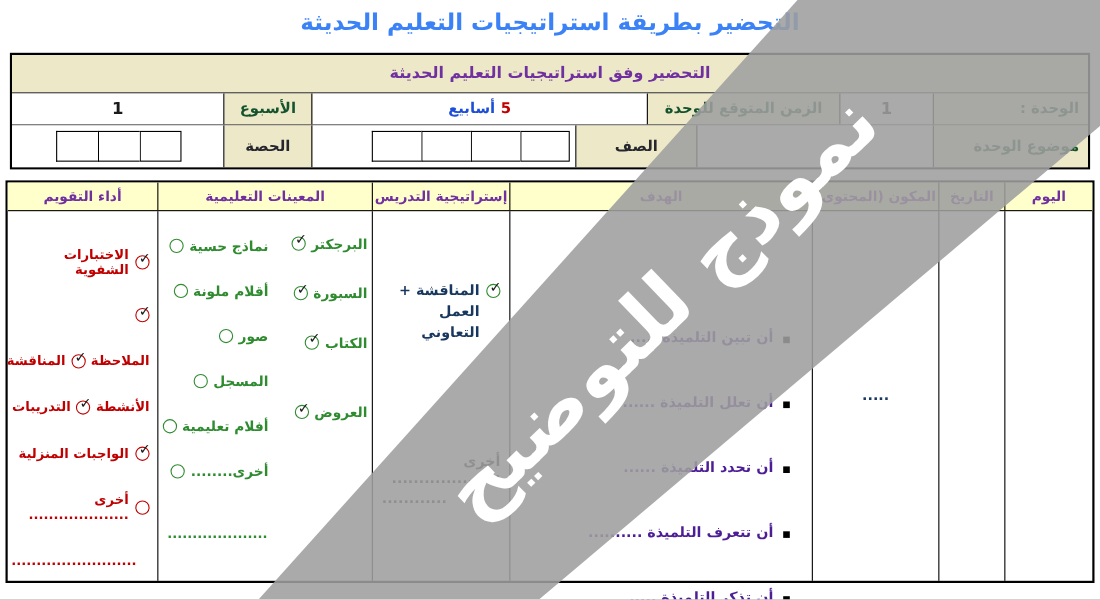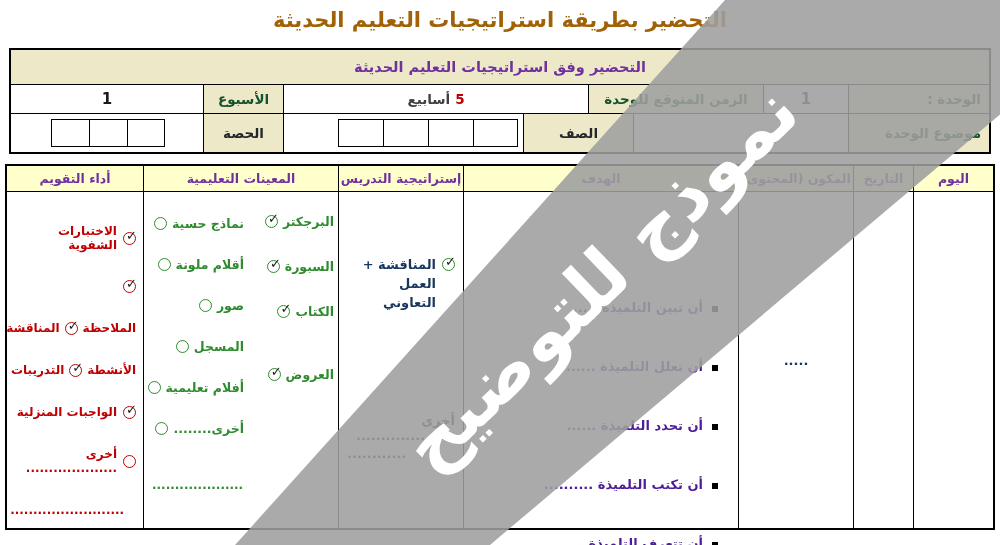--- a/index.html
+++ b/index.html
@@ -6,21 +6,21 @@
   body { margin:0; background:#ddd; }
   .page {
     position:relative; width:1000px; height:545px; background:#fff;
     overflow:hidden; direction:rtl;
     font-family:"DejaVu Sans", sans-serif;
   }
 
   
   .title {
     padding-top:8px; text-align:center;
-    font-size:21px; font-weight:bold; color:#a16207;
+    font-size:21px; font-weight:bold; color:#3b82f6;
   }
 
   
   .info-table { margin:16px 9px 0; border:2px solid #000; }
   .banner {
     height:34px; background:#ede9c8; color:#7030a0;
     font-weight:bold; font-size:14.5px;
     display:flex; align-items:center; justify-content:center;
   }
   .irow { display:flex; border-top:1px solid #000; }
@@ -30,21 +30,21 @@
   .rowC .cell { height:38px; }
   .beige { background:#ede9c8; color:#14532d; font-weight:bold; }
   .darklbl { color:#26262e; }
   .center { justify-content:center; }
   .pad { padding:0 8px; }
   .val { font-weight:bold; color:#1a1a1a; font-size:15px; }
   .w140{flex:0 0 140px;} .w85{flex:0 0 85px;} .w175{flex:0 0 175px;}
   .w305{flex:0 0 305px;} .w80{flex:0 0 80px;} .w215{flex:0 0 215px;}
   .w110{flex:0 0 110px;} .w240{flex:0 0 240px;} .grow{flex:1;}
   .num { color:#c00000; font-weight:bold; margin-left:5px; }
-  .unitword { color:#404040; font-weight:bold; }
+  .unitword { color:#1d4ed8; font-weight:bold; }
   .box-strip { display:flex; }
   .box-strip span { display:block; width:45px; height:28px; background:#fff; border:1px solid #000; }
   .box-strip span + span { border-right:none; }
   .strip-small span { width:38px; }
   .class-boxes-cell { justify-content:flex-start; padding-right:5px; }
   .period-boxes-cell { justify-content:flex-end; padding-left:40px; }
 
   
   .main-table { margin:10px 5px 0; border:2px solid #000; }
   .thead { display:flex; background:#ffffcc; border-bottom:1px solid #000; }
@@ -190,24 +190,20 @@
         <div class="obj-item">
           <span class="sq"></span>
           <span>أن تعلل التلميذة ......</span>
         </div>
         <div class="obj-item">
           <span class="sq"></span>
           <span>أن تحدد التلميذة ......</span>
         </div>
         <div class="obj-item">
           <span class="sq"></span>
-          <span>أن تكتب التلميذة ..........</span>
-        </div>
-        <div class="obj-item">
-          <span class="sq"></span>
           <span>أن تتعرف التلميذة ..........</span>
         </div>
         <div class="obj-item">
           <span class="sq"></span>
           <span>أن تذكر التلميذة .....</span>
         </div>
       </div>
 
       <div class="c-strat strat-body">
         <div class="strat-item">

